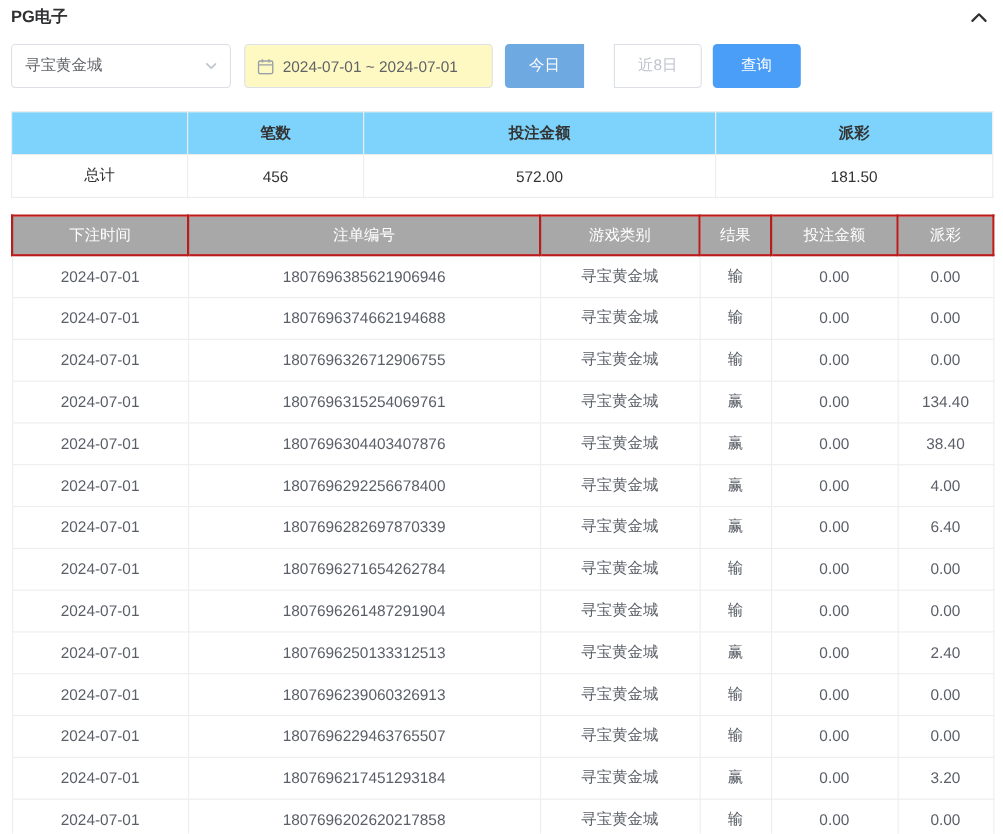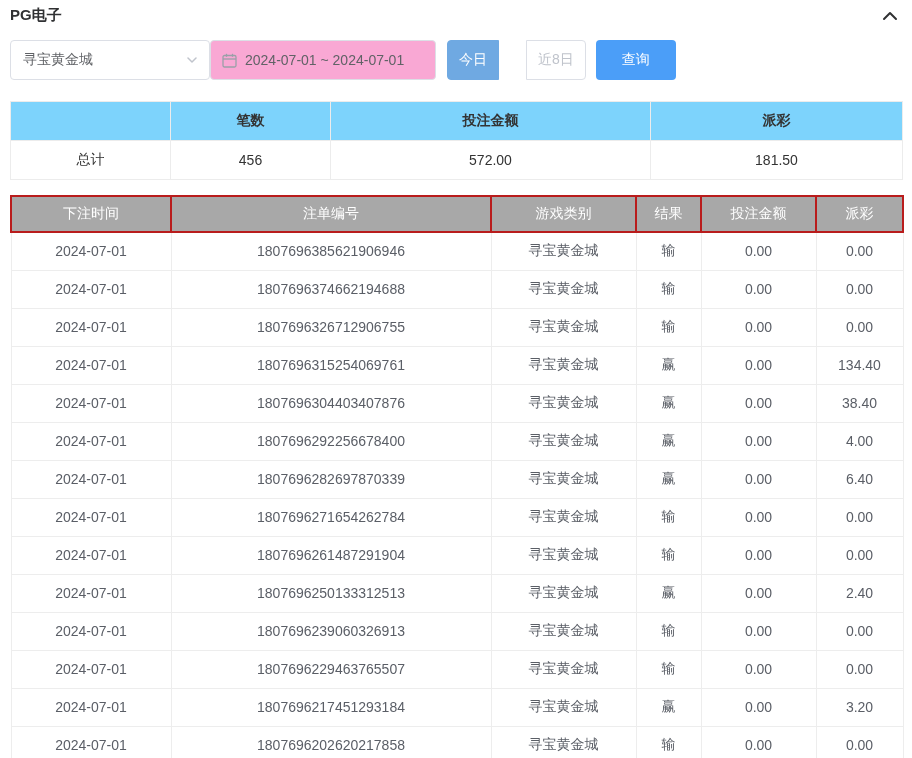--- a/index.html
+++ b/index.html
@@ -27,32 +27,33 @@
   .select-box {
     width: 200px; height: 40px;
     border: 1px solid #dcdfe6; border-radius: 4px;
     background: #fff;
     display: flex; align-items: center; justify-content: space-between;
     padding: 0 12px;
     font-size: 14px; color: #606266;
     cursor: pointer;
   }
   .date-box {
+    margin-left: 12px;
     width: 226px; height: 40px;
     border: 1px solid #dcdfe6; border-radius: 4px;
-    background: #f9a8d4;
+    background: #fef9c3;
     display: flex; align-items: center; gap: 8px;
     padding: 3px 11px;
     font-size: 14px; color: #606266;
     cursor: pointer;
     white-space: nowrap;
   }
   .btn-group { display: flex; margin-left: 11px; }
   .qbtn {
-    height: 40px; padding: 0 11px;
+    height: 40px; padding: 0 21px;
     background: #fff;
     border: 1px solid #dcdfe6;
     color: #bfc3cb; font-size: 14px;
     cursor: pointer;
     font-family: inherit;
   }
   .qbtn + .qbtn { margin-left: -1px; }
   .qbtn.first { border-radius: 4px 0 0 4px; }
   .qbtn.last  { border-radius: 0 4px 4px 0; margin-left: 27px; }
   .qbtn.active {

